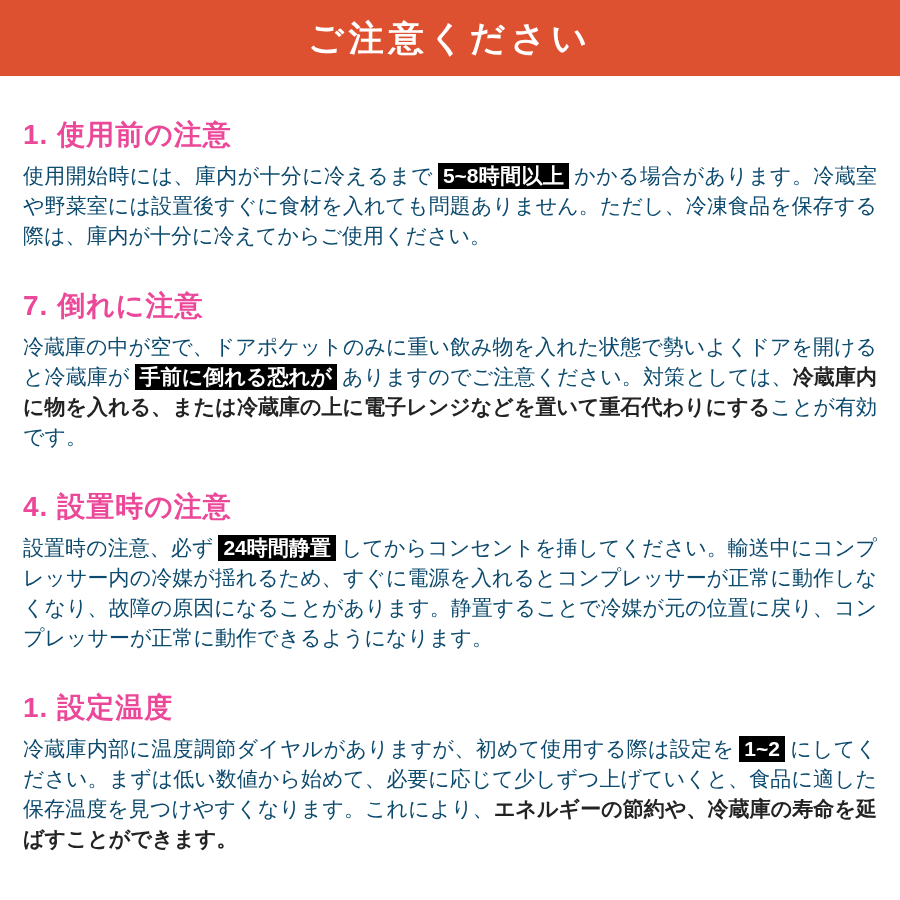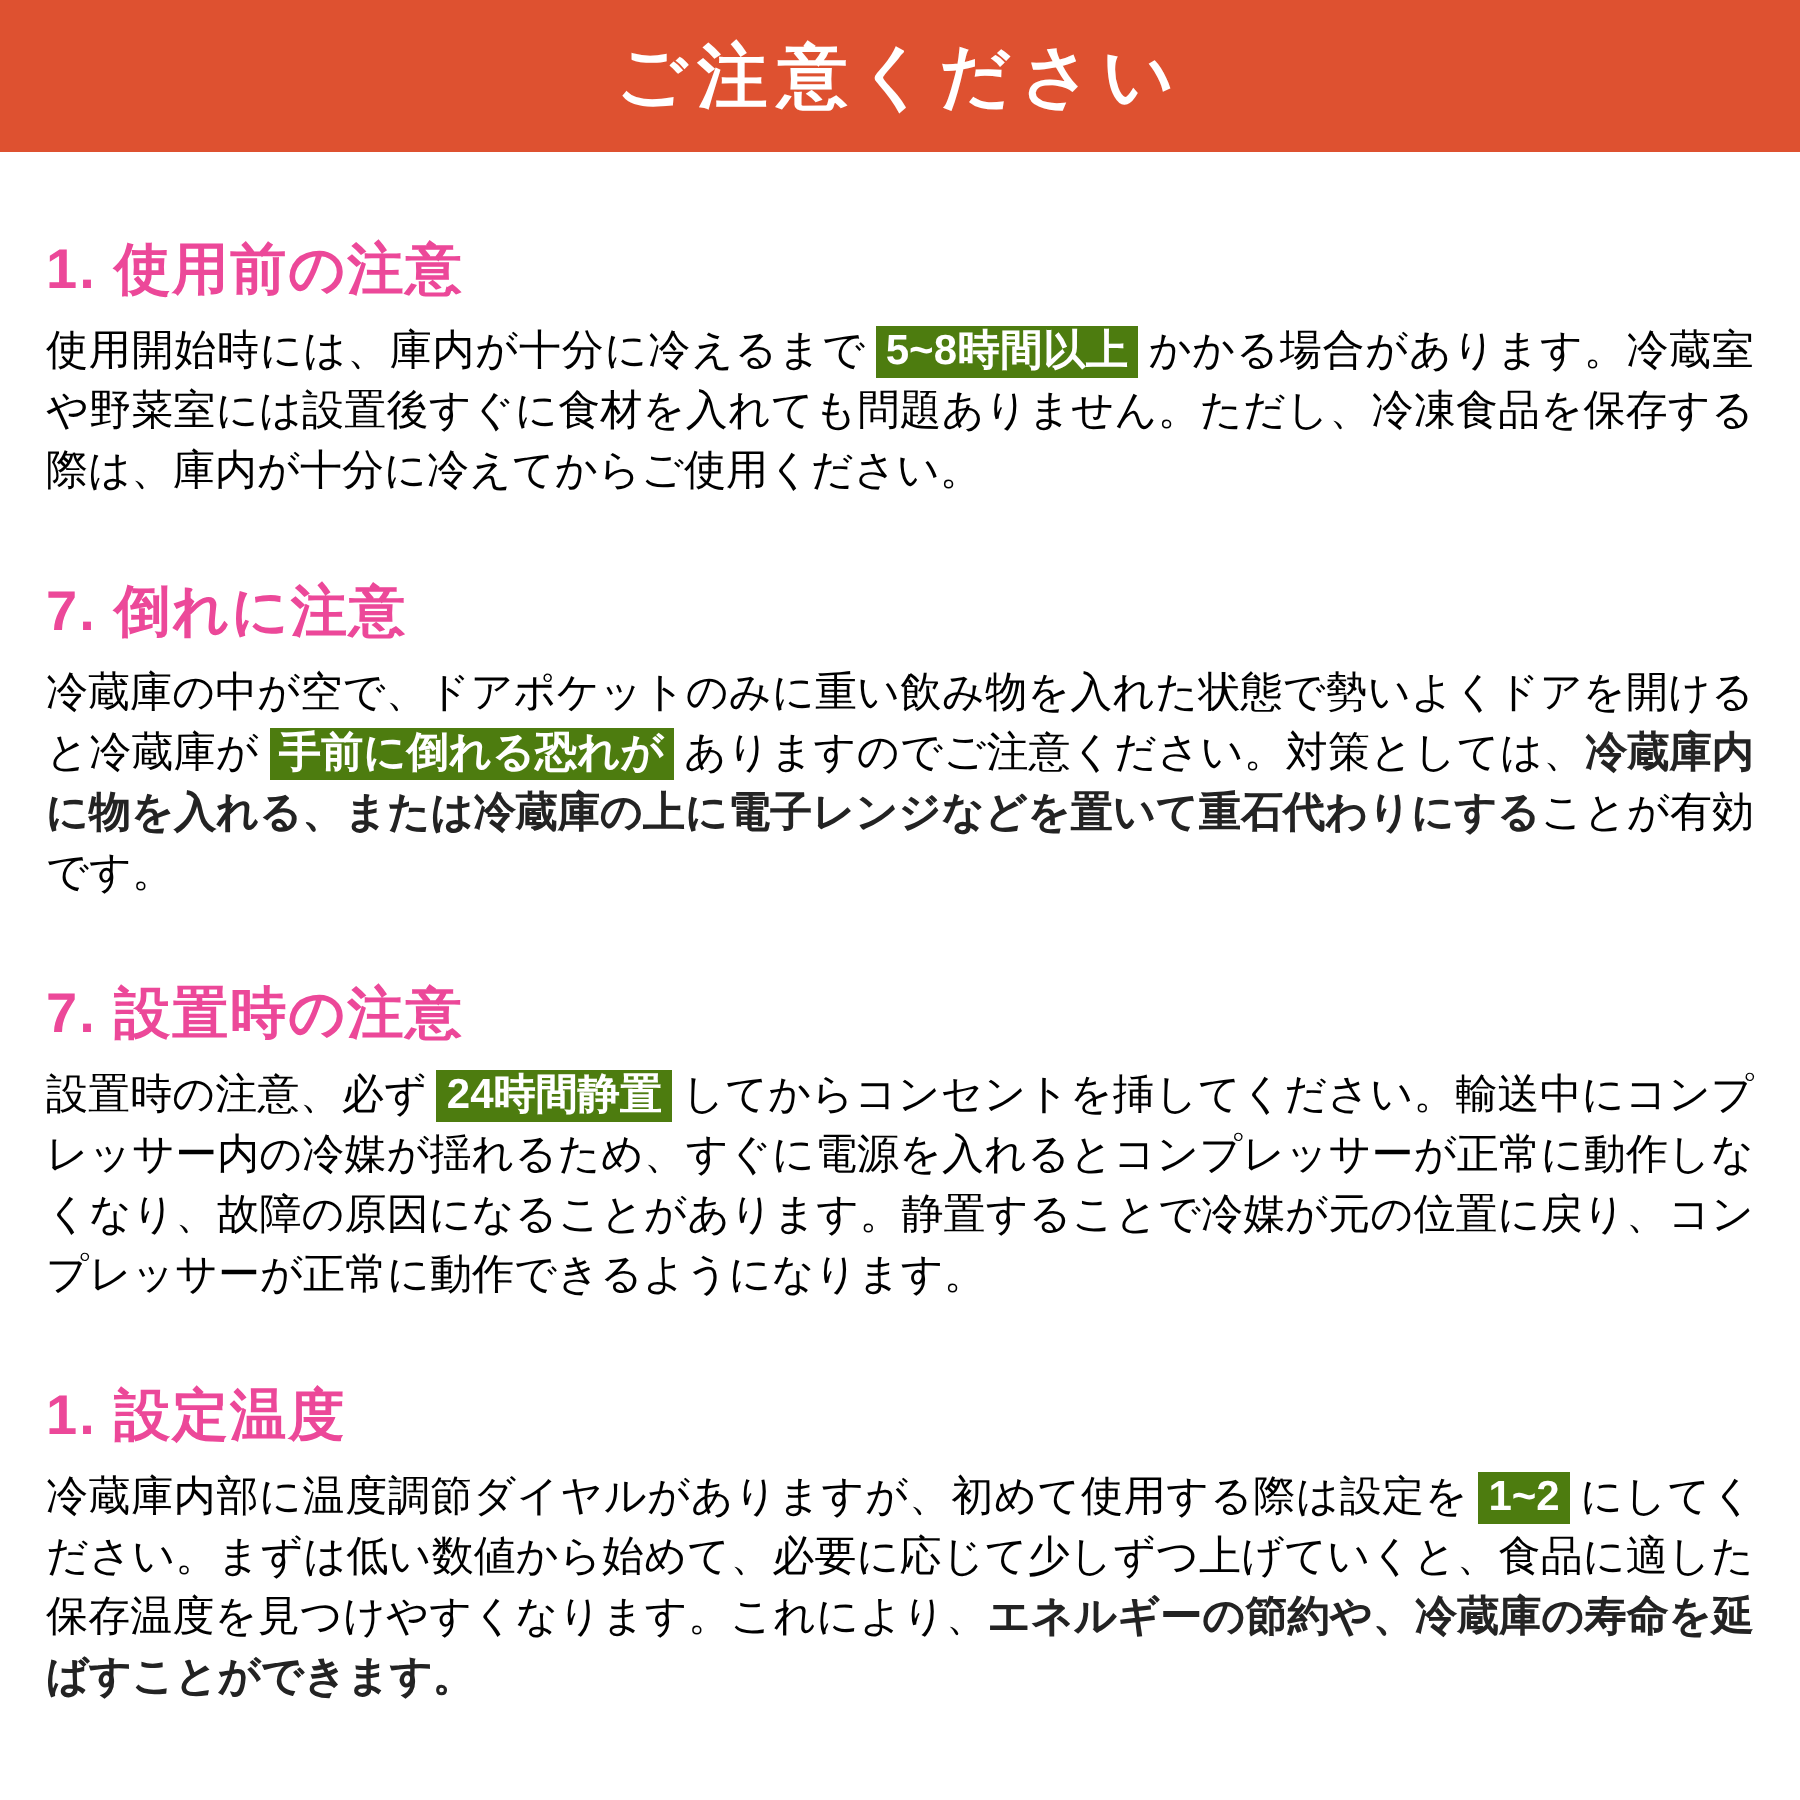--- a/index.html
+++ b/index.html
@@ -47,27 +47,27 @@
     font-weight: bold;
     letter-spacing: 1px;
   }
   .sec-body {
     margin: 0;
     color: #3d3d3d;
     font-size: 21px;
     line-height: 30px;
     text-align: justify;
   }
-  .run-normal { color: #000000; }
+  .run-normal { color: #0c4a6e; }
   .run-bold {
     color: #232323;
     font-weight: bold;
   }
   .run-highlight {
-    background: #4d7c0f;
+    background: #000000;
     color: #ffffff;
     font-weight: bold;
     padding: 1px 5px 2px 5px;
     margin: 12px 5px;
     white-space: nowrap;
   }
 </style>
 </head>
 <body>
 
@@ -78,21 +78,21 @@
   <main class="content">
       <section class="section">
         <h2 class="sec-heading">1. 使用前の注意</h2>
         <p class="sec-body"><span class="run-normal">使用開始時には、庫内が十分に冷えるまで</span><span class="run-highlight">5~8時間以上</span><span class="run-normal">かかる場合があります。冷蔵室や野菜室には設置後すぐに食材を入れても問題ありません。ただし、冷凍食品を保存する際は、庫内が十分に冷えてからご使用ください。</span></p>
       </section>
       <section class="section">
         <h2 class="sec-heading">7. 倒れに注意</h2>
         <p class="sec-body"><span class="run-normal">冷蔵庫の中が空で、ドアポケットのみに重い飲み物を入れた状態で勢いよくドアを開けると冷蔵庫が</span><span class="run-highlight">手前に倒れる恐れが</span><span class="run-normal">ありますのでご注意ください。対策としては、</span><span class="run-bold">冷蔵庫内に物を入れる、または冷蔵庫の上に電子レンジなどを置いて重石代わりにする</span><span class="run-normal">ことが有効です。</span></p>
       </section>
       <section class="section">
-        <h2 class="sec-heading">7. 設置時の注意</h2>
+        <h2 class="sec-heading">4. 設置時の注意</h2>
         <p class="sec-body"><span class="run-normal">設置時の注意、必ず</span><span class="run-highlight">24時間静置</span><span class="run-normal">してからコンセントを挿してください。輸送中にコンプレッサー内の冷媒が揺れるため、すぐに電源を入れるとコンプレッサーが正常に動作しなくなり、故障の原因になることがあります。静置することで冷媒が元の位置に戻り、コンプレッサーが正常に動作できるようになります。</span></p>
       </section>
       <section class="section">
         <h2 class="sec-heading">1. 設定温度</h2>
         <p class="sec-body"><span class="run-normal">冷蔵庫内部に温度調節ダイヤルがありますが、初めて使用する際は設定を</span><span class="run-highlight">1~2</span><span class="run-normal">にしてください。まずは低い数値から始めて、必要に応じて少しずつ上げていくと、食品に適した保存温度を見つけやすくなります。これにより、</span><span class="run-bold">エネルギーの節約や、冷蔵庫の寿命を延ばすことができます。</span></p>
       </section>
     </main>
 </div>
 
 </body></html>

